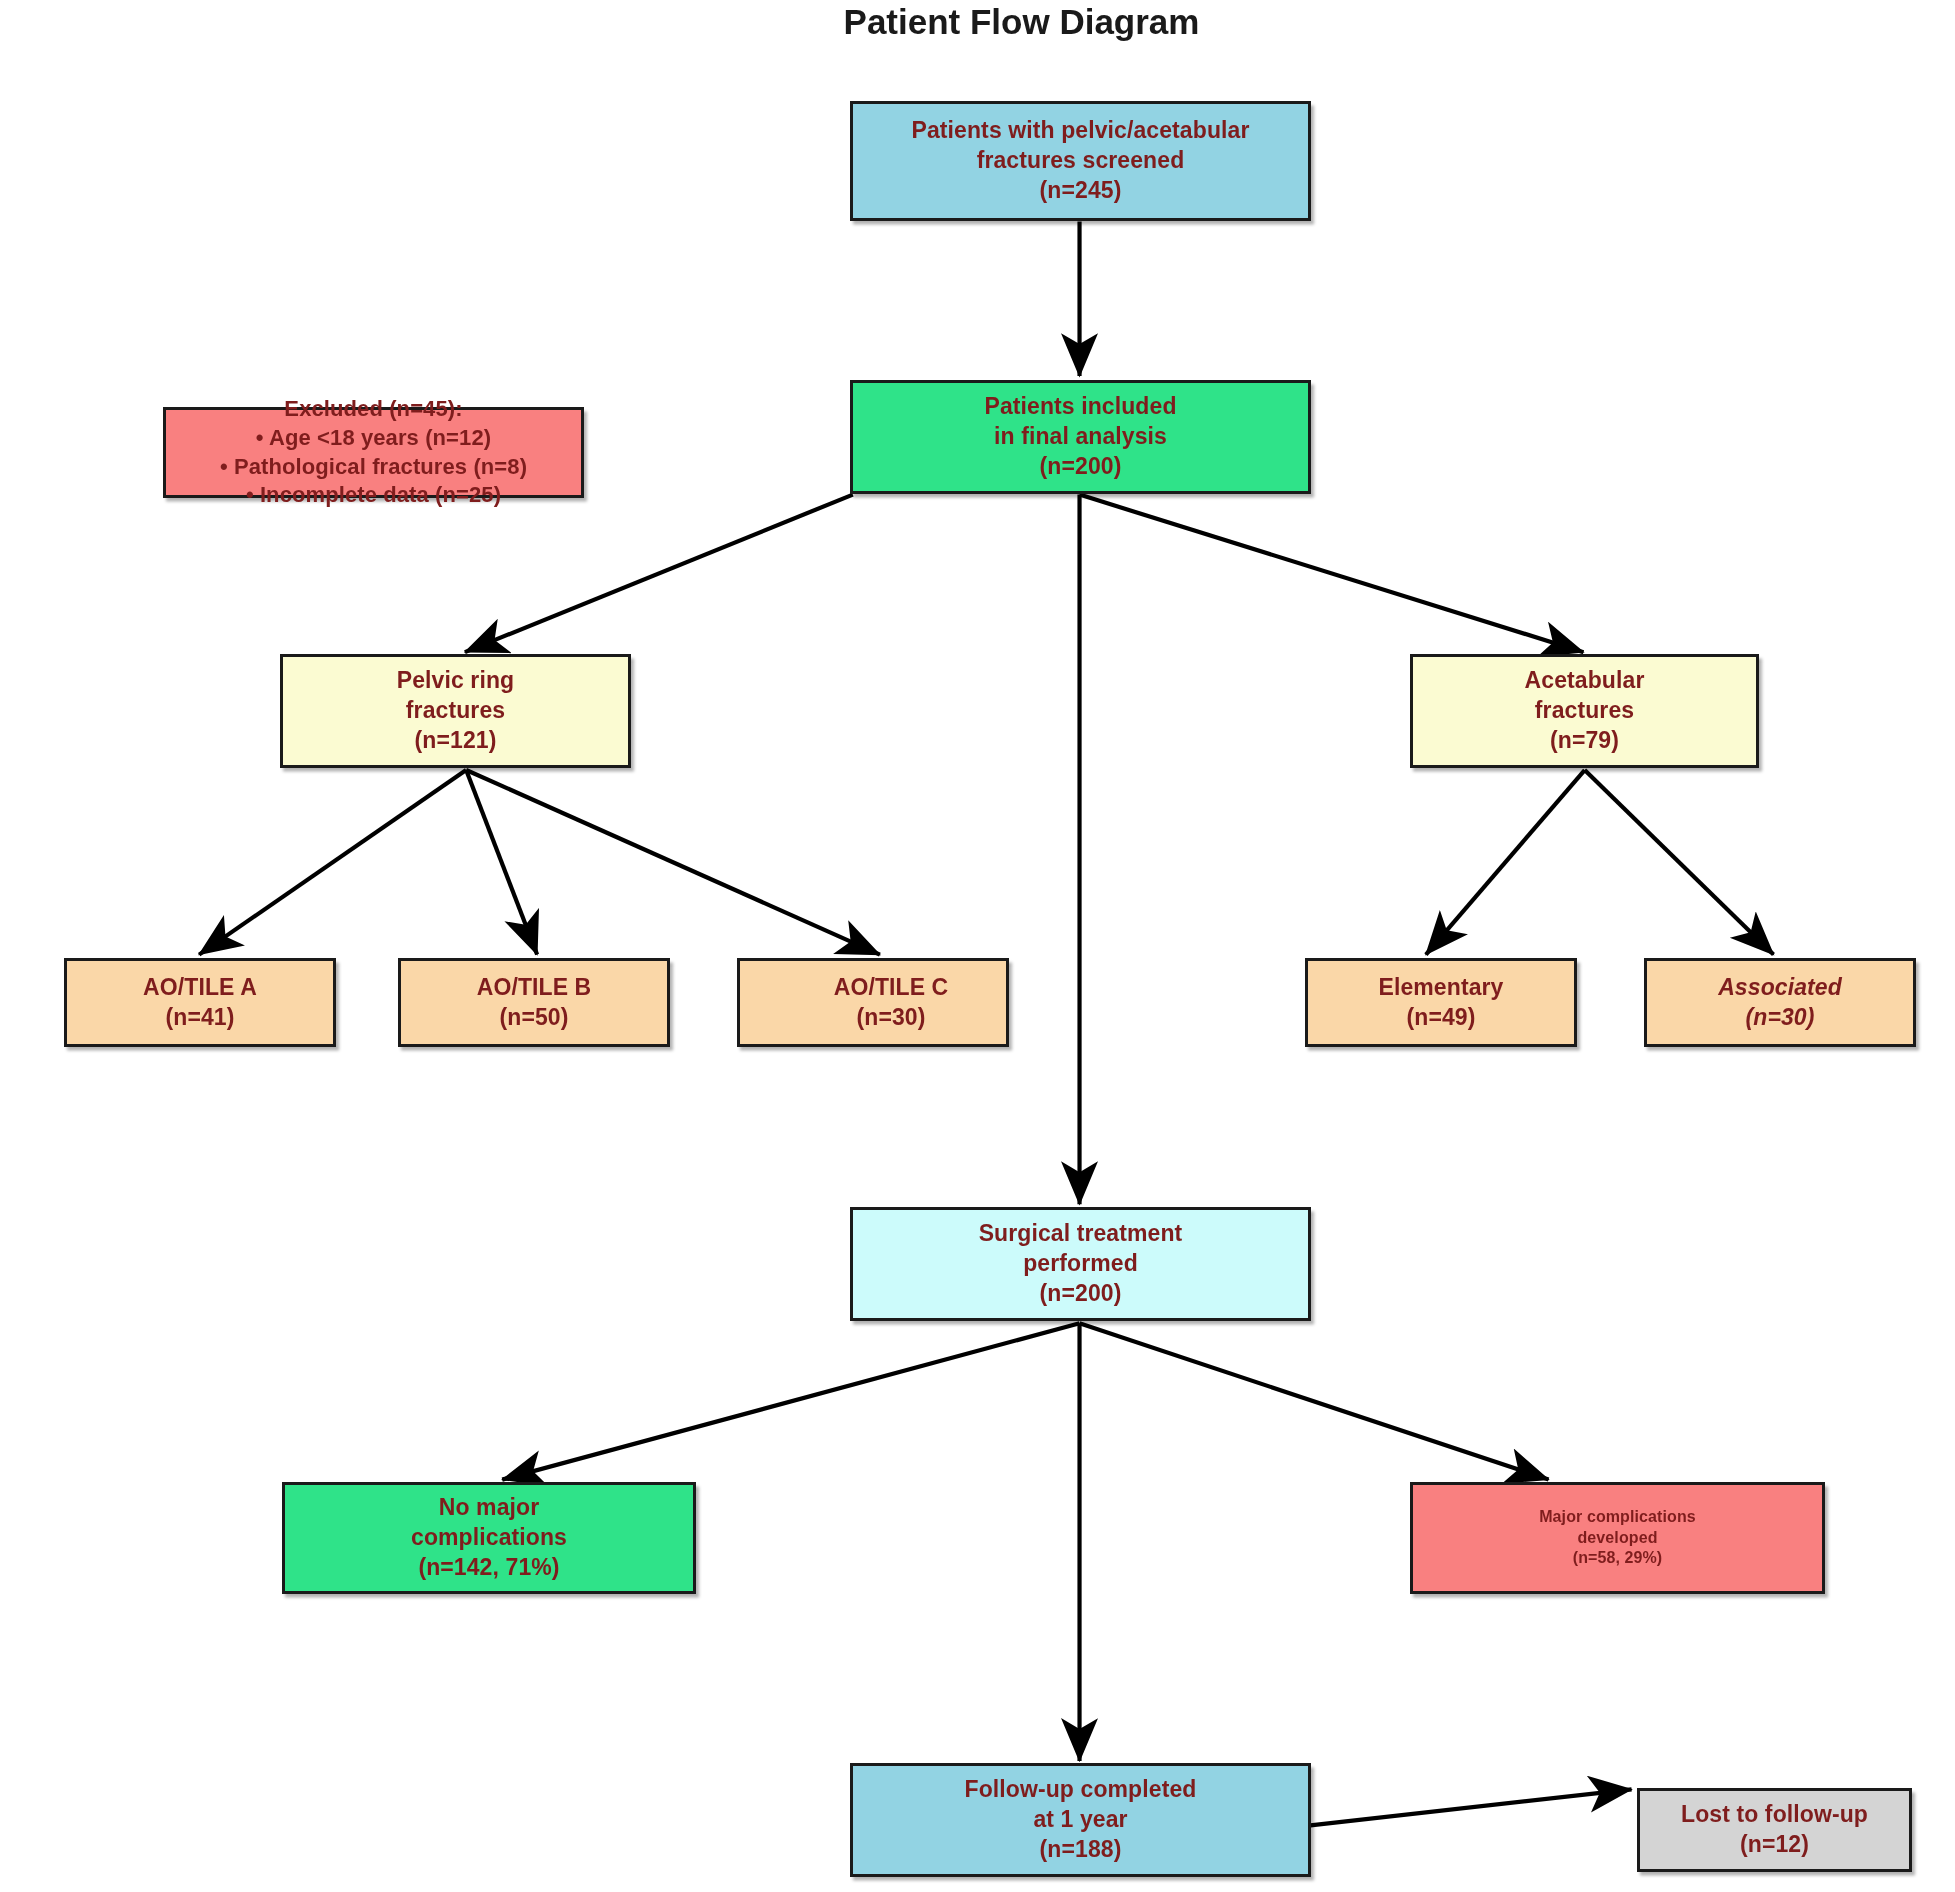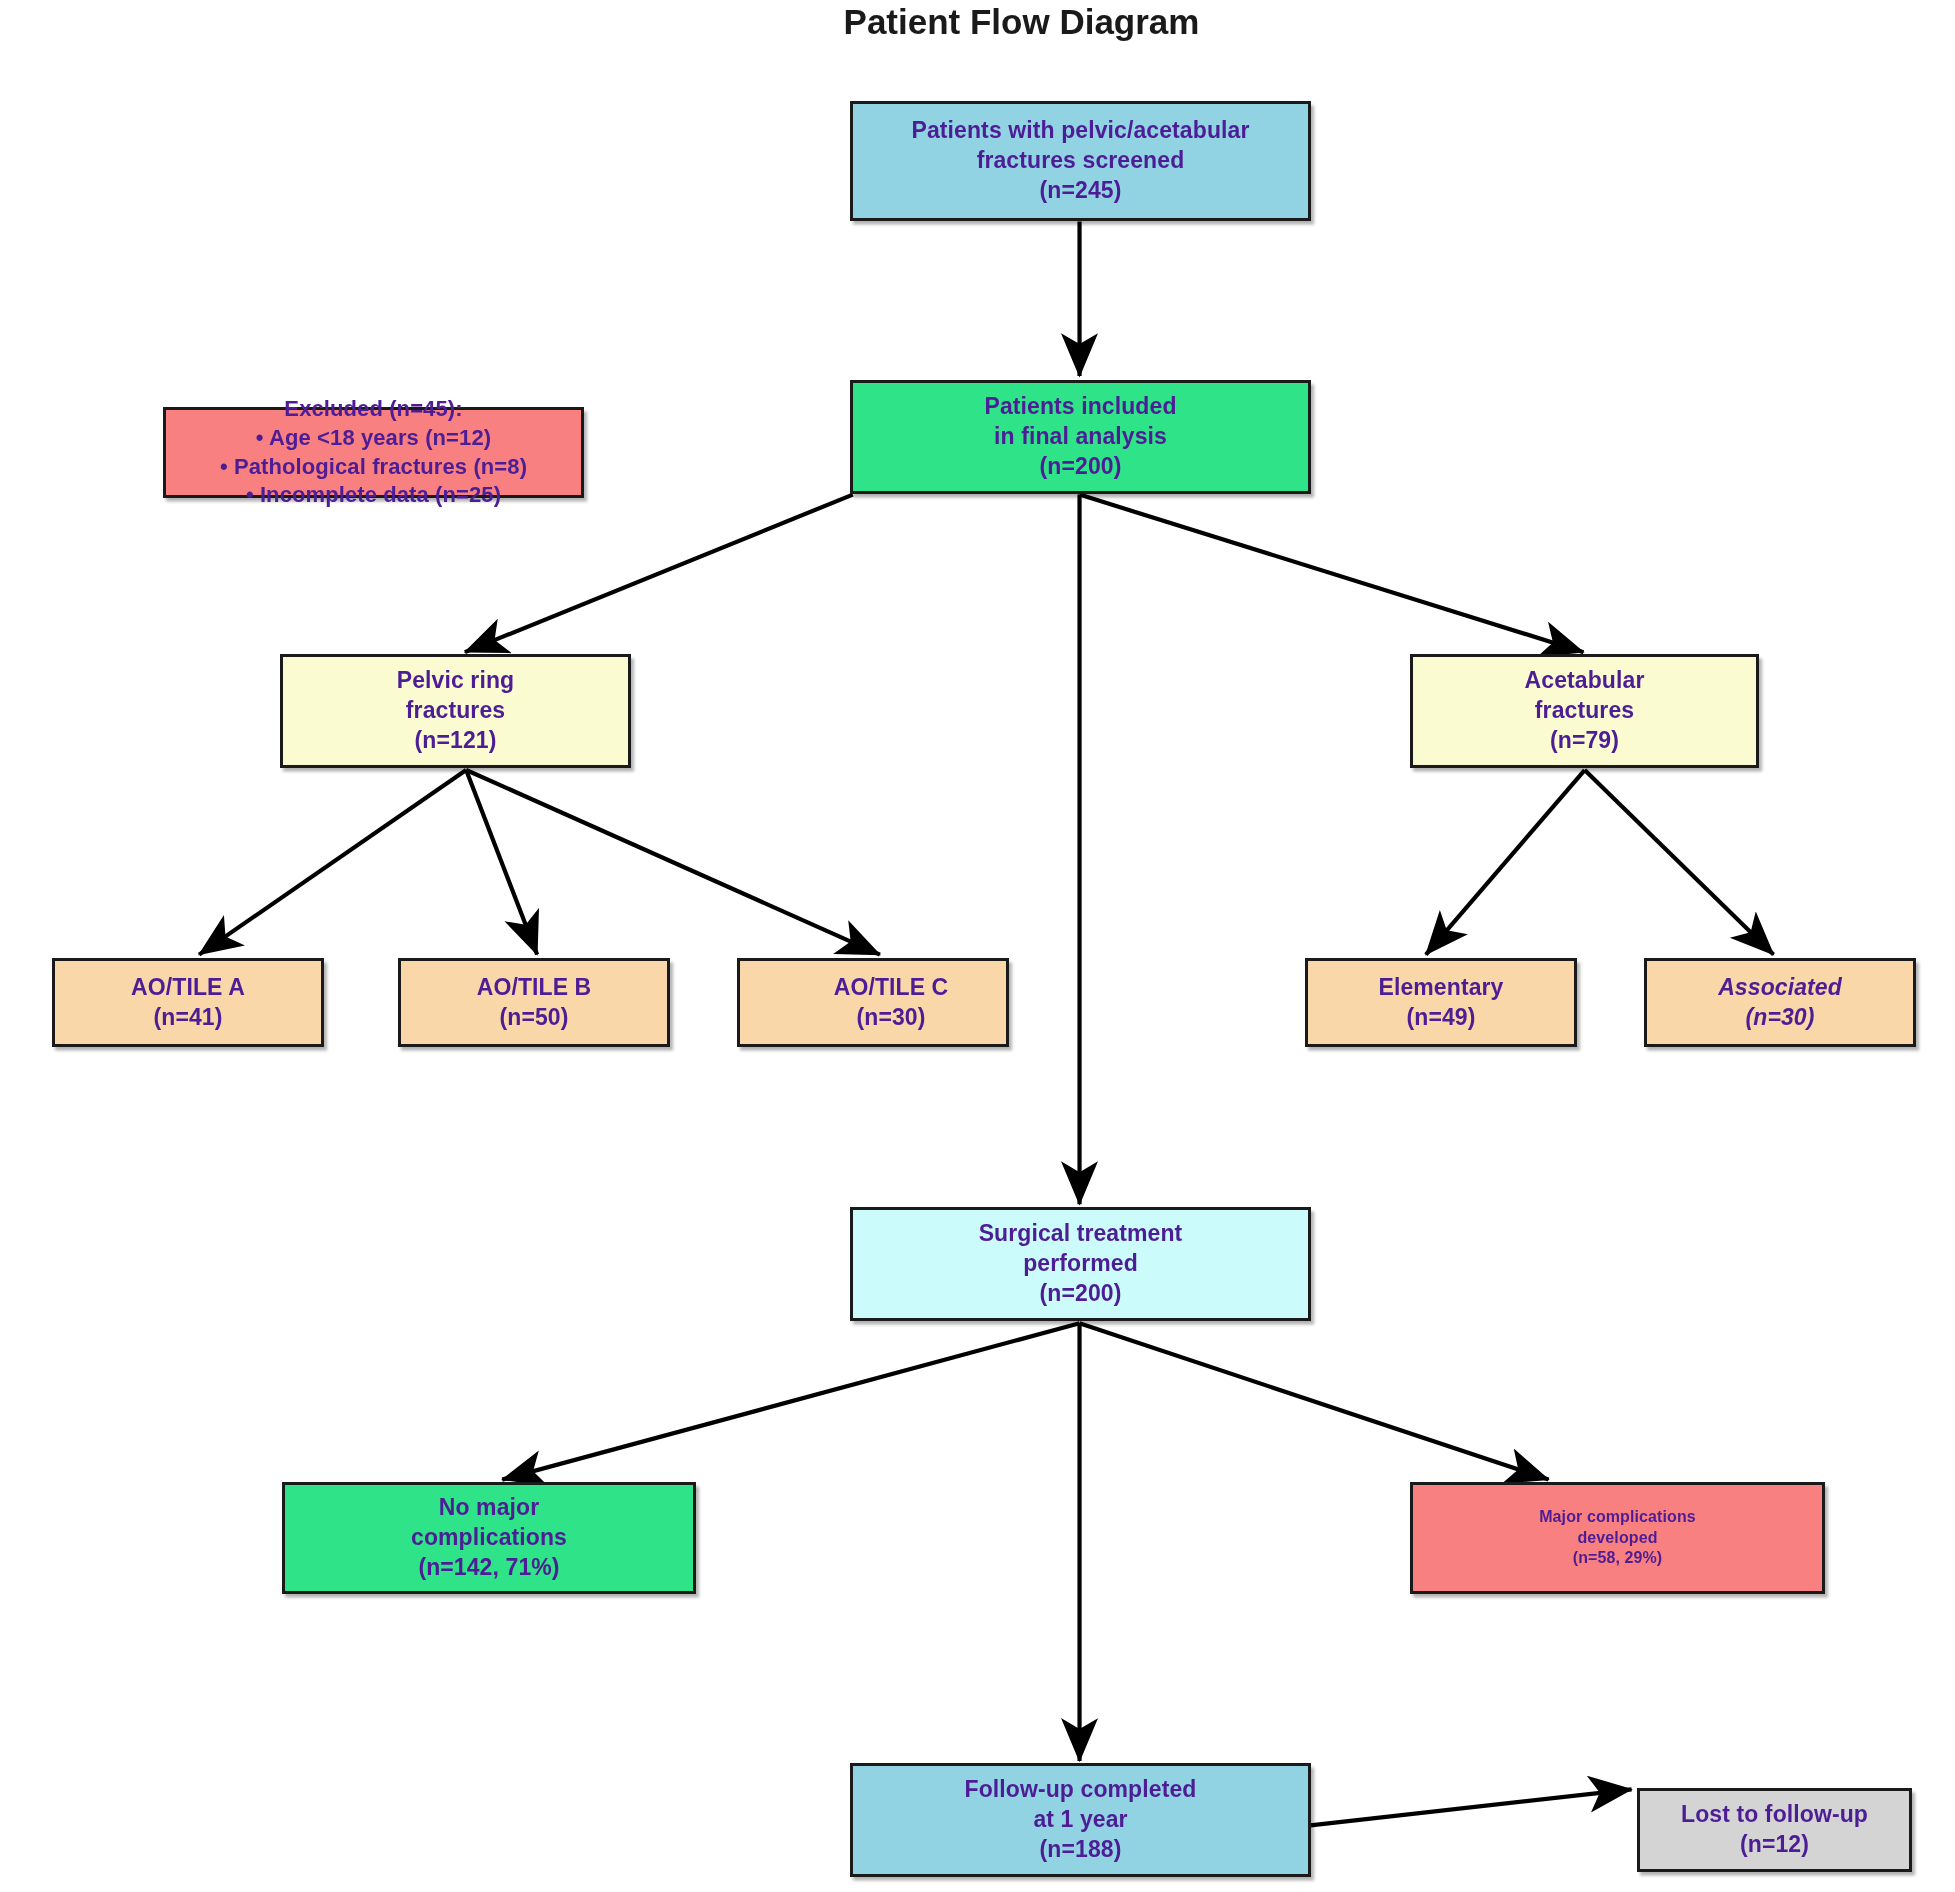--- a/index.html
+++ b/index.html
@@ -28,21 +28,21 @@
     height: 1893px;
   }
   .node {
     position: absolute;
     box-sizing: border-box;
     border: 3px solid #1a1a1a;
     display: flex;
     align-items: center;
     justify-content: center;
     text-align: center;
-    color: #4c1d95;
+    color: #7f1d1d;
     font-weight: bold;
     line-height: 1.30;
     letter-spacing: 0.1px;
     box-shadow: 3px 3.6px 3px rgba(0,0,0,0.30);
   }
   .node .txt { display: block; width: 100%; white-space: pre-line; }
   .node-title {
     position: absolute;
     left: 0;
     width: 1955px;
@@ -114,21 +114,21 @@
 fractures
 (n=121)</span>
   </div>
 
   <div class="node" style="left:1366px; top:654px; width:349px; height:114px; background:#fbfbd2; font-size:23px;">
     <span class="txt">Acetabular
 fractures
 (n=79)</span>
   </div>
 
-  <div class="node" style="left:8px; top:958px; width:272px; height:89px; background:#fad7a8; font-size:23px;">
+  <div class="node" style="left:20px; top:958px; width:272px; height:89px; background:#fad7a8; font-size:23px;">
     <span class="txt">AO/TILE A
 (n=41)</span>
   </div>
 
   <div class="node" style="left:354px; top:958px; width:272px; height:89px; background:#fad7a8; font-size:23px;">
     <span class="txt">AO/TILE B
 (n=50)</span>
   </div>
 
   <div class="node" style="left:693px; top:958px; width:272px; height:89px; background:#fad7a8; font-size:23px;padding-left:36px;">

